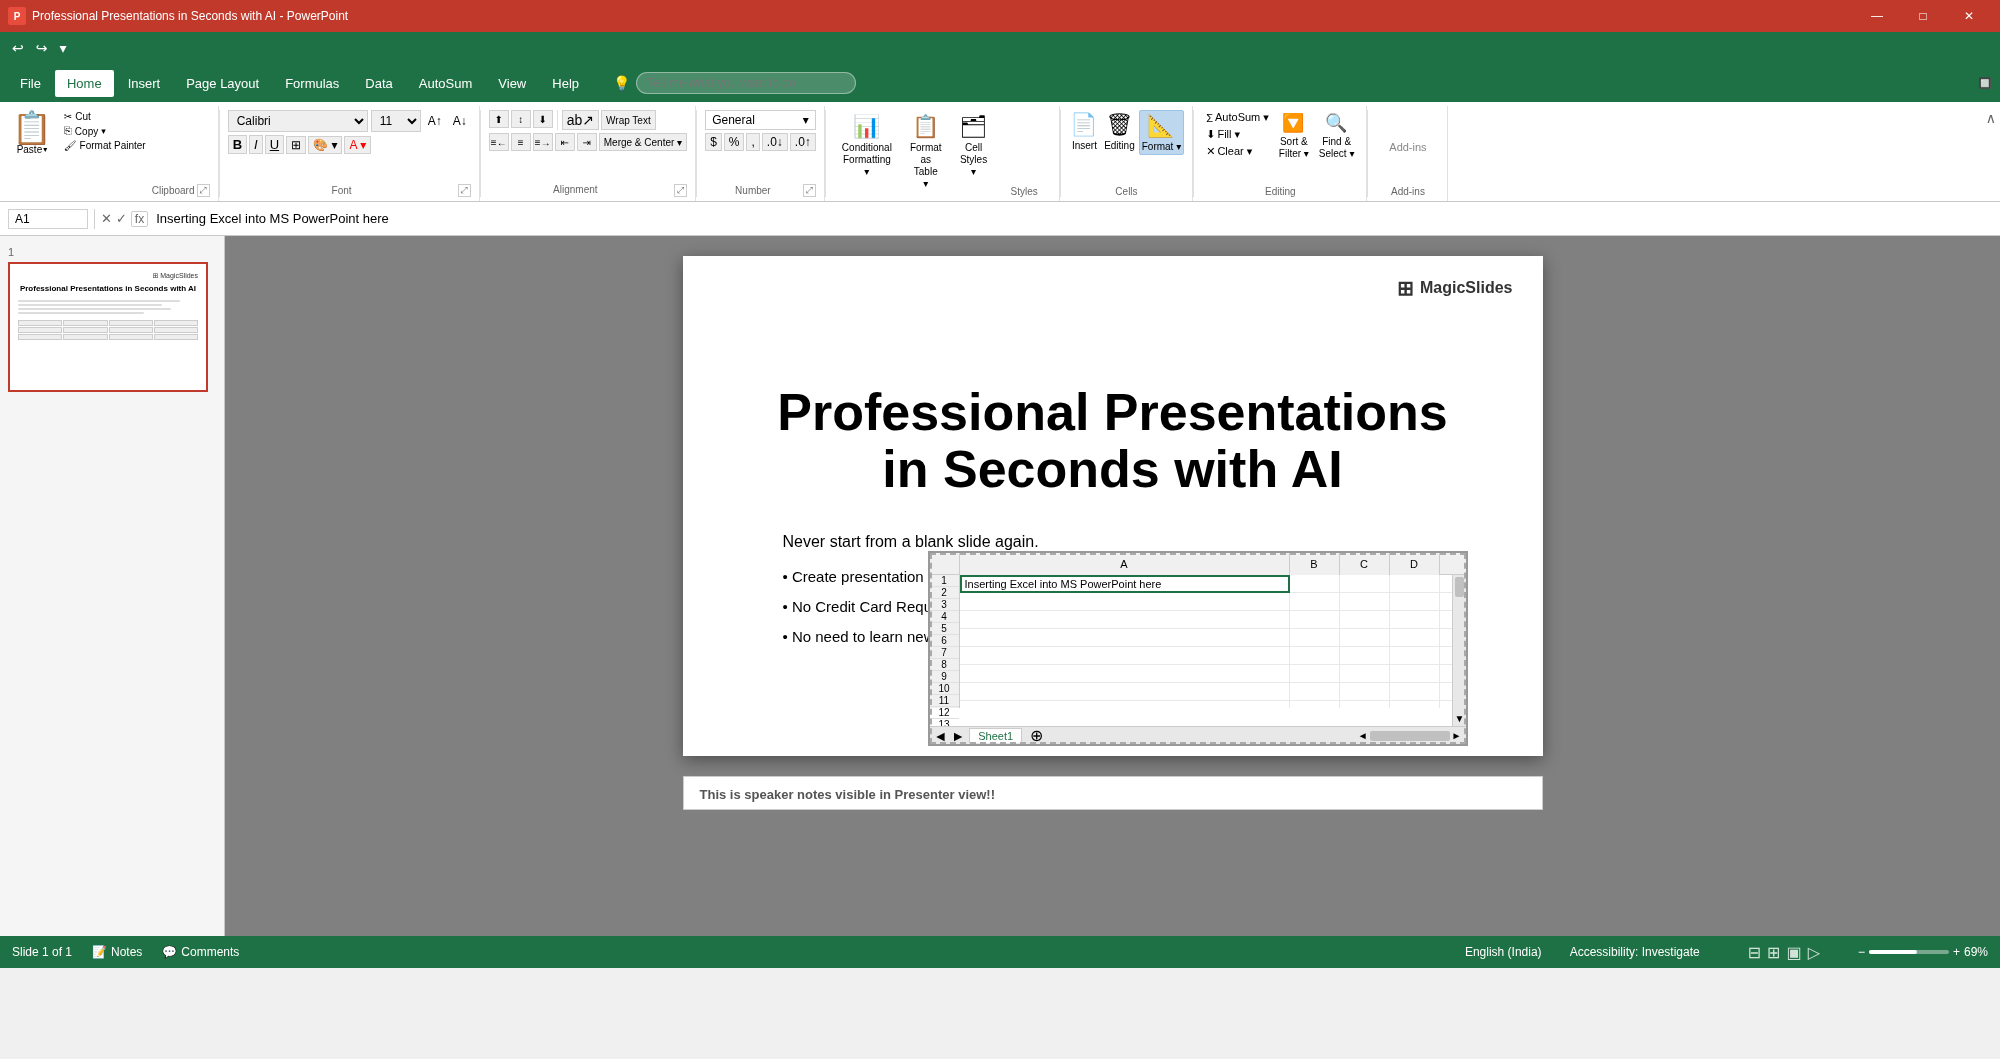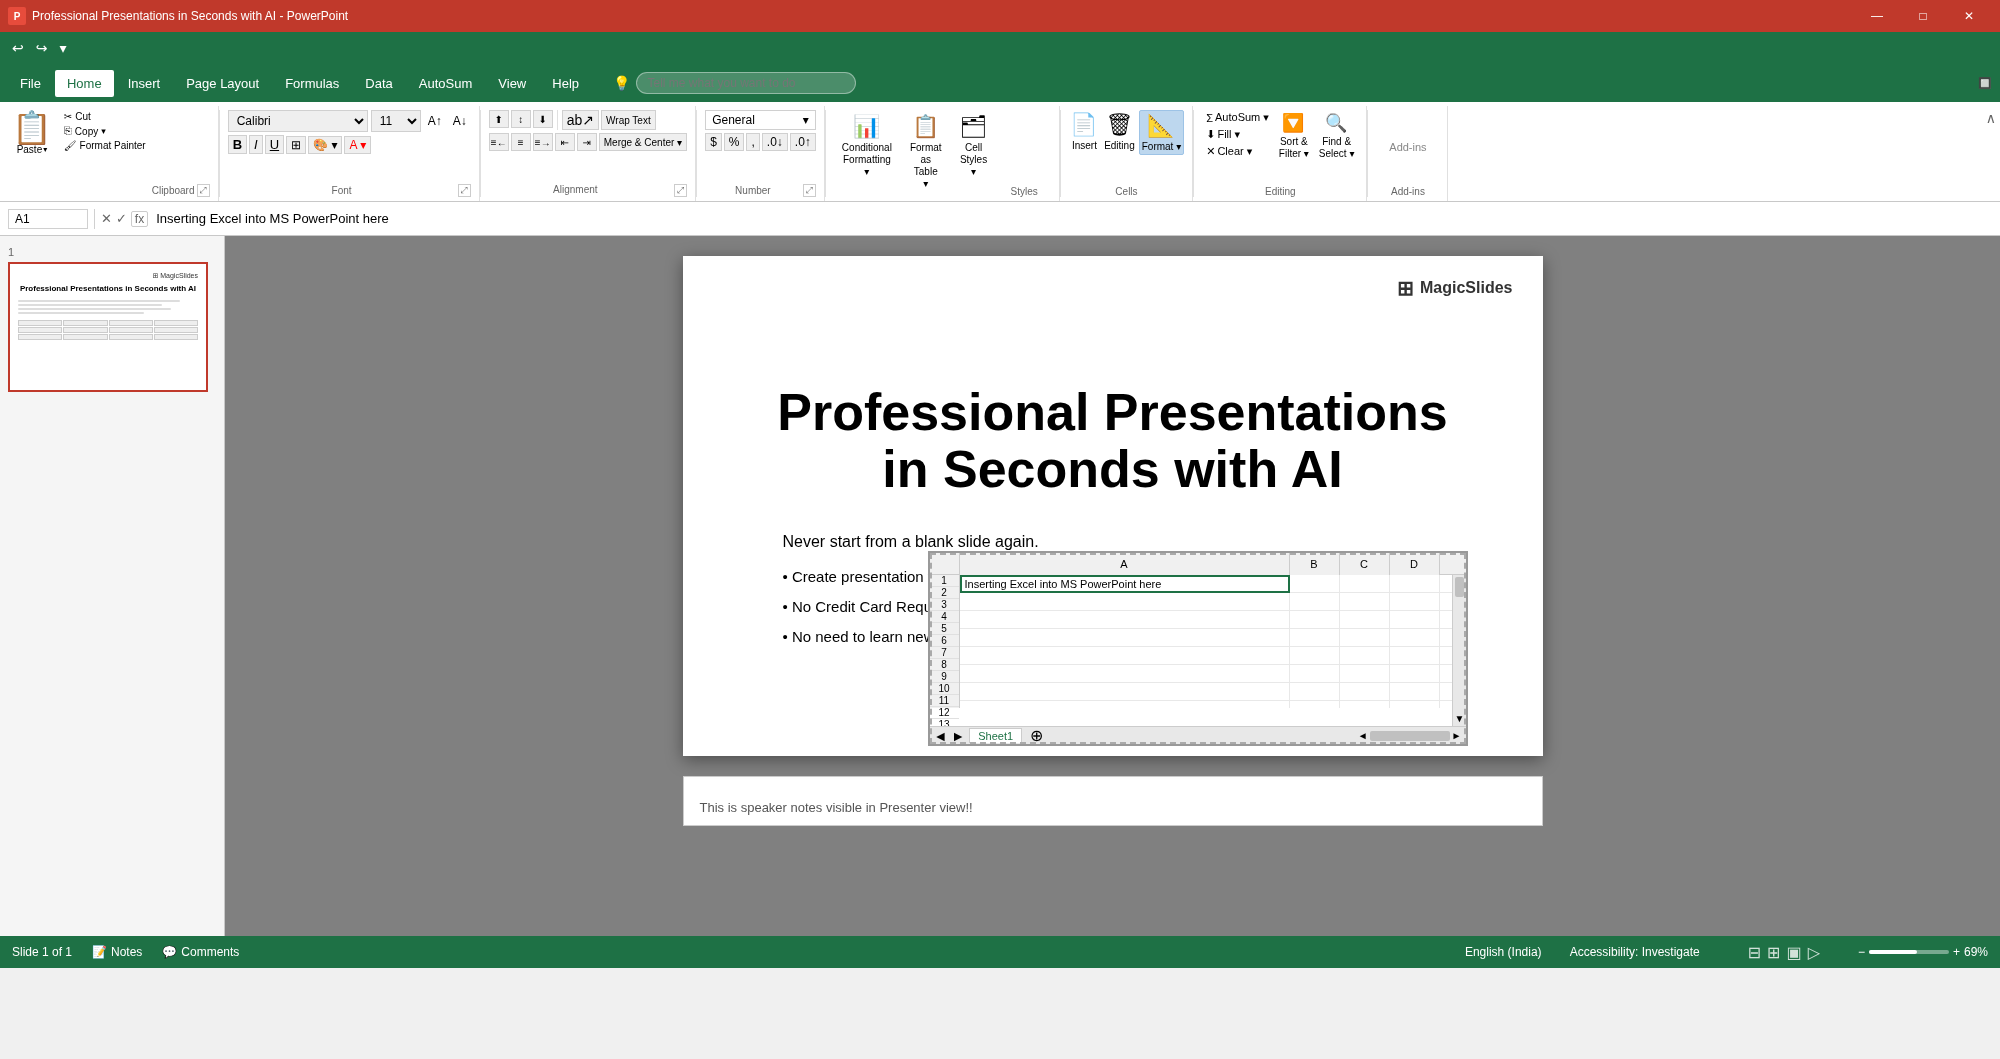--- a/index.html
+++ b/index.html
@@ -175,26 +175,27 @@
       font-size: 12px;
     }
     .status-left { display: flex; gap: 20px; align-items: center; }
     .status-right { display: flex; gap: 28px; align-items: center; }
     .view-btn { color: white; font-size: 16px; cursor: pointer; opacity: 0.8; }
 
     
     #speaker-notes {
       background: white;
       border-top: 1px solid #c8c8c8;
-      height: 50px;
-      display: flex;
-      align-items: flex-end;
+      height: 34px;
+      display: flex;
+      align-items: flex-start;
       padding: 8px 16px;
       font-size: 13px;
       color: #555;
+      font-weight: bold;
     }
 
     .divider { width: 1px; background: #e0e0e0; align-self: stretch; margin: 4px 0; }
 
     
     .font-row { display: flex; align-items: center; gap: 3px; }
     .format-btn { border: 1px solid #d0d0d0; padding: 1px 4px; font-size: 12px; cursor: pointer; }
     .align-btn { width: 20px; height: 18px; display: flex; align-items: center; justify-content: center; font-size: 10px; cursor: pointer; }
 
     .cond-format-btn {

